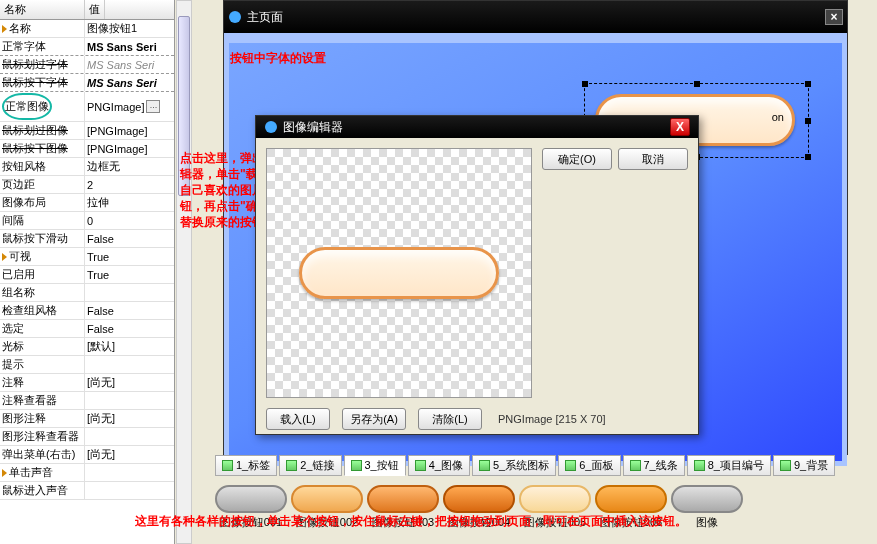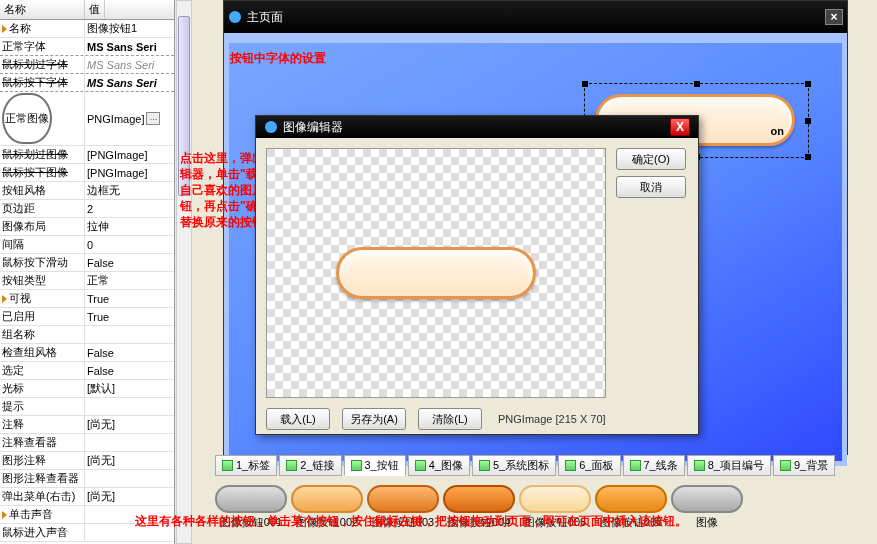--- a/index.html
+++ b/index.html
@@ -6,21 +6,21 @@
 body{width:877px;height:544px;overflow:hidden;background:#ece9d8;font-size:11px;position:relative}
 .pgrid{position:absolute;left:0;top:0;width:175px;height:544px;background:#fff;border-right:1px solid #999}
 .pgrid-hdr{display:flex;background:linear-gradient(#fff,#e6e6e6);border-bottom:1px solid #999}
 .pgrid-hdr div{padding:2px 4px;border-right:1px solid #ccc}
 .pgrid-hdr div:first-child{width:85px}
 .pgrid-row{display:flex;border-bottom:1px solid #e0e0e0}
 .pgrid-row.dash{border-bottom:1px dashed #999}
 .pcell-l{width:85px;padding:1px 2px;border-right:1px solid #e0e0e0;overflow:hidden;white-space:nowrap;display:flex;align-items:center}
 .pcell-r{flex:1;padding:1px 2px;overflow:hidden;white-space:nowrap;display:flex;align-items:center}
 .strike{text-decoration:line-through}
-.circled{border:2px solid #737373;border-radius:50%/60%;padding:16px 1px}
+.circled{border:2px solid #14b8a6;border-radius:50%/60%;padding:4px 1px}
 .bold{font-weight:bold}
 .italB{font-weight:bold;font-style:italic}
 .italG{font-style:italic;color:#888}
 .dots{width:14px;height:13px;border:1px solid #888;background:#eee;font-size:8px;text-align:center;line-height:10px;margin-left:2px}
 .tri{width:0;height:0;border-top:4px solid transparent;border-bottom:4px solid transparent;border-left:5px solid #d48806;margin-right:2px}
 .main{position:absolute;left:195px;top:0;width:682px;height:450px;background:#ece9d8}
 .mainwin{position:absolute;left:28px;top:0;width:625px;height:455px;border:1px solid #333}
 .mw-title{height:22px;background:linear-gradient(#1a1a1a,#000);color:#fff;display:flex;align-items:center;padding:16px 4px;font-size:12px}
 .mw-icon{width:14px;height:14px;margin-right:5px}
 .mw-close{margin-left:auto;width:18px;height:16px;background:#444;color:#fff;text-align:center;line-height:14px;font-weight:bold;border:1px solid #888}
@@ -32,21 +32,21 @@
 .h6{left:-3px;bottom:-3px}.h7{left:50%;bottom:-3px;margin-left:-3px}.h8{right:-3px;bottom:-3px}
 .pillbtn{width:200px;height:52px;border-radius:26px;background:linear-gradient(#fff6e8,#ffe6c8);border:3px solid #e8944a;box-shadow:inset 0 6px 8px rgba(255,255,255,.8),0 2px 3px rgba(0,0,0,.3)}
 .pillbtn.sel{margin:10px}
 .note1{position:absolute;left:230px;top:50px;color:#f00;font-size:12px;font-weight:bold}
 .note2{position:absolute;left:180px;top:150px;color:#f00;font-size:12px;font-weight:bold;width:125px;line-height:16px}
 .imgedit{position:absolute;left:255px;top:115px;width:444px;height:320px;background:#ece9d8;border:1px solid #333;box-shadow:3px 3px 8px rgba(0,0,0,.4)}
 .ie-title{height:22px;background:linear-gradient(#1a1a1a,#000);color:#fff;display:flex;align-items:center;padding:0 8px;font-size:12px}
 .ie-close{margin-left:auto;width:20px;height:18px;background:linear-gradient(#f66,#c00);color:#fff;text-align:center;line-height:16px;font-weight:bold;border:1px solid #800;border-radius:2px}
 .ie-body{padding:10px;display:flex;gap:10px}
 .chk{width:340px;height:250px;background:repeating-conic-gradient(#fff 0 25%,#ddd 0 50%) 0 0/16px 16px;border:1px solid #999;display:flex;align-items:center;justify-content:center;position:relative}
-.ie-btns{display:flex;flex-direction:column;gap:6px}
+.ie-btns{display:flex;gap:6px}
 .winbtn{width:70px;height:22px;background:linear-gradient(#fff,#e0e0e0);border:1px solid #888;border-radius:3px;font-size:11px}
 .ie-bot{padding:0 10px 10px;display:flex;align-items:center;gap:12px}
 .ie-bot .winbtn{width:64px}
 .ie-info{font-size:11px;color:#333;margin-left:4px}
 .tabbar{position:absolute;left:215px;top:455px;display:flex;gap:2px}
 .tab{display:flex;align-items:center;padding:2px 6px;background:linear-gradient(#fff,#e6e6e6);border:1px solid #aaa;font-size:11px}
 .tab.act{background:#fff;border-bottom:1px solid #fff}
 .tab-ic{width:11px;height:11px;background:linear-gradient(#9f9,#6c6);border:1px solid #393;margin-right:3px}
 .gallery{position:absolute;left:215px;top:485px;display:flex;gap:4px}
 .gitem{text-align:center}
@@ -163,28 +163,20 @@
       <div class="pgrid-row">
         <div class="pcell-l">
           <span>鼠标按下滑动</span>
         </div>
         <div class="pcell-r">
           <span>False</span>
         </div>
       </div>
       <div class="pgrid-row">
         <div class="pcell-l">
-          <span>按钮类型</span>
-        </div>
-        <div class="pcell-r">
-          <span>正常</span>
-        </div>
-      </div>
-      <div class="pgrid-row">
-        <div class="pcell-l">
           <span class="tri"></span>
           <span>可视</span>
         </div>
         <div class="pcell-r">
           <span>True</span>
         </div>
       </div>
       <div class="pgrid-row">
         <div class="pcell-l">
           <span>已启用</span>
@@ -301,21 +293,21 @@
     <div class="mw-title">
       <svg class="mw-icon" viewBox="0 0 14 14">
           <circle cx="7" cy="7" r="6" fill="#4af"></circle>
         </svg>
       <span>主页面</span>
       <div class="mw-close">×</div>
     </div>
     <div class="mw-body">
       <div class="selbox">
         <div class="pillbtn sel">
-            <span style="float:right;margin:28px 8px 0 0;font-weight:bold">on</span>
+            <span style="float:right;margin:14px 8px 0 0;font-weight:normal">on</span>
           </div>
         <div class="hnd h1"></div>
           <div class="hnd h2"></div>
           <div class="hnd h3"></div>
           <div class="hnd h4"></div>
           <div class="hnd h5"></div>
           <div class="hnd h6"></div>
           <div class="hnd h7"></div>
           <div class="hnd h8"></div>
       </div>

